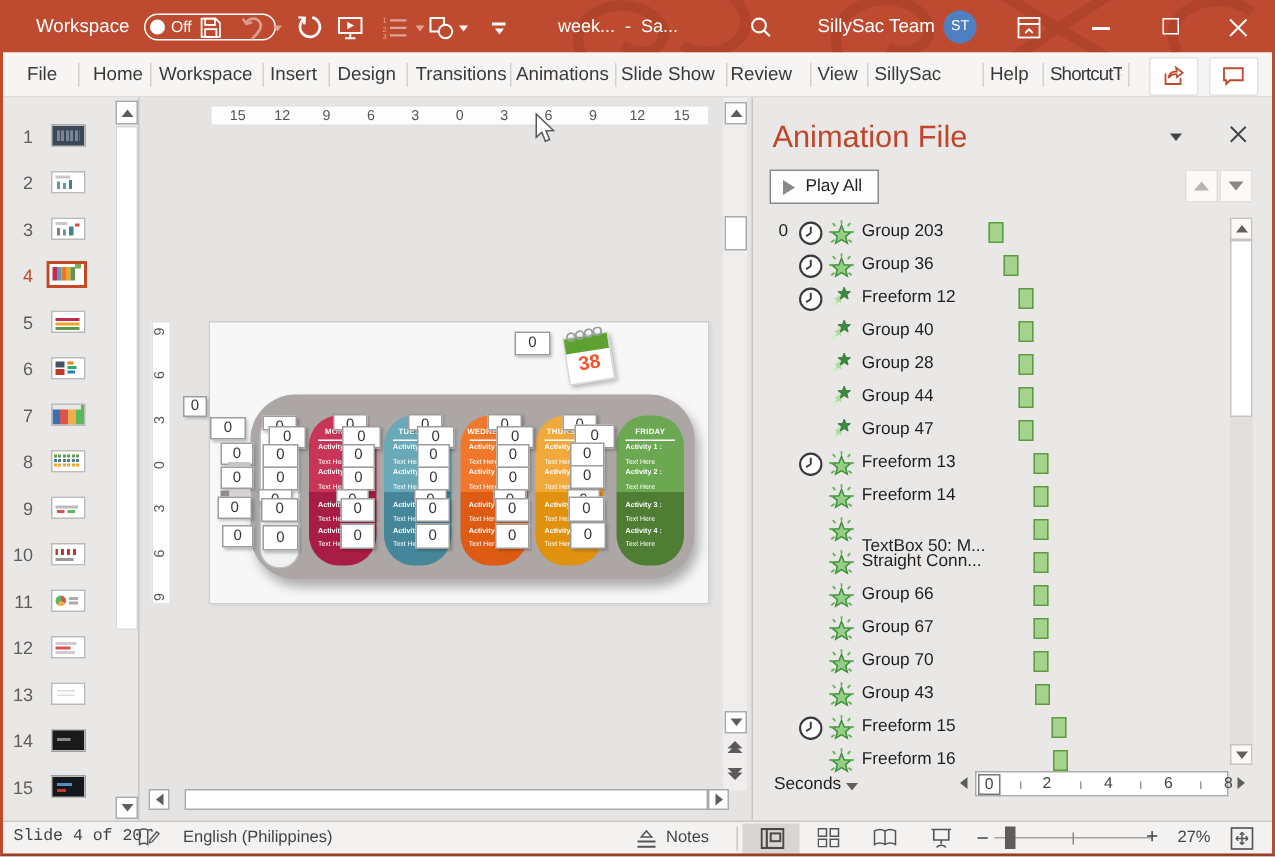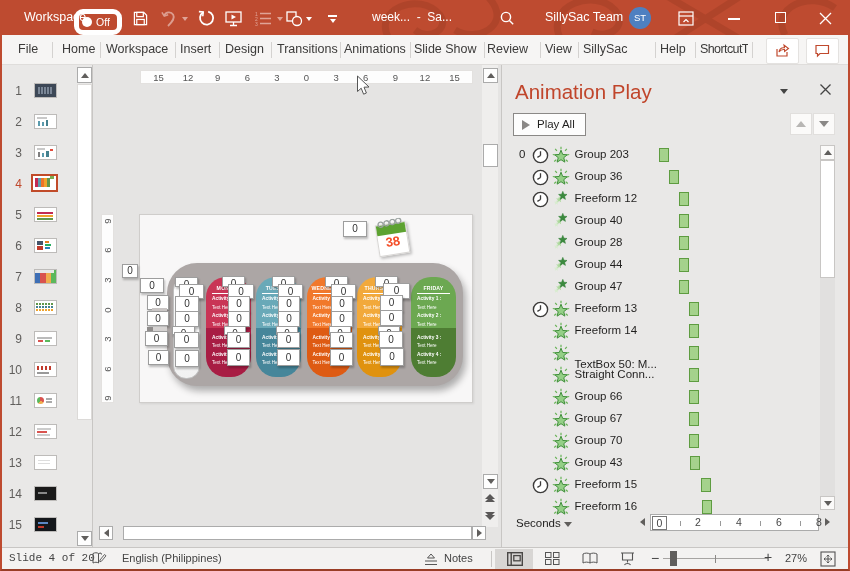--- a/index.html
+++ b/index.html
@@ -56,21 +56,21 @@
     <g fill="none" stroke="#9E3D24" stroke-width="7" opacity="0.45">
       <path d="M60 40 C40 10 90 -10 110 15 C120 28 100 42 85 30"></path>
       <path d="M150 -10 C190 20 150 45 125 30"></path>
       <path d="M230 38 C215 5 265 -12 285 10 C298 25 280 40 262 32"></path>
       <path d="M330 -8 L420 45 M420 -10 L330 48"></path>
       <path d="M455 35 C440 8 480 -10 505 8"></path>
     </g>
   </svg>
   <span class="abs wtxt" style="left:24px;top:10px;font-size:12.5px;">Workspace</span>
 
-  <div class="abs" style="left:74px;top:9px;width:38px;height:16px;border:5px solid #ffffff;border-radius:9px;">
+  <div class="abs" style="left:96px;top:9px;width:38px;height:16px;border:1px solid #ffffff;border-radius:9px;padding-left:48px;">
     <div class="abs" style="left:3px;top:3px;width:10px;height:10px;border-radius:50%;background:#fff;"></div>
     <span class="abs wtxt" style="left:17px;top:2px;font-size:10.5px;">Off</span>
   </div>
 
   <svg class="abs" style="left:133px;top:11px;" width="15" height="15" viewBox="0 0 16 16">
     <path d="M1.5 1.5h10l3 3v10h-13z" fill="none" stroke="#fff" stroke-width="1.3"></path>
     <rect x="4" y="1.5" width="7" height="4.5" fill="none" stroke="#fff" stroke-width="1.3"></rect>
     <rect x="4" y="9" width="8" height="5.5" fill="none" stroke="#fff" stroke-width="1.3"></rect>
   </svg>
 
@@ -470,21 +470,21 @@
   <div class="abs" style="left:29px;top:461px;width:349px;height:14px;background:#fff;border:1px solid #ABABAB;box-sizing:border-box;"></div>
   <div class="sbtn" style="left:378px;top:461px;width:14px;height:14px;">
     <div class="arr" style="border-top:4px solid transparent;border-bottom:4px solid transparent;border-left:5px solid #605E5C;"></div>
   </div>
 
   <svg class="abs" style="left:262px;top:10px;" width="16" height="22" viewBox="0 0 16 22">
     <path d="M1.5 1 L1.5 16.5 L5.2 13.2 L7.6 19.2 L10.4 18 L8 12.2 L13 12 Z" fill="#fff" stroke="#555" stroke-width="1"></path>
   </svg>
 </div>
 <div class="abs" id="pane">
-  <div class="abs" style="left:13px;top:15px;font-size:20.5px;color:#C0452B;">Animation Play</div>
+  <div class="abs" style="left:13px;top:15px;font-size:20.5px;color:#C0452B;">Animation File</div>
   <div class="abs" style="left:278px;top:24px;width:0;height:0;border-left:4.5px solid transparent;border-right:4.5px solid transparent;border-top:5.5px solid #444;"></div>
   <svg class="abs" style="left:317px;top:18px;" width="13" height="13" viewBox="0 0 13 13">
     <path d="M1.5 1.5 L11.5 11.5 M11.5 1.5 L1.5 11.5" stroke="#444" stroke-width="1.3"></path>
   </svg>
 
   <div class="abs" style="left:11px;top:48px;width:73px;height:23px;background:#FDFDFD;border:1px solid #8A8886;box-sizing:border-box;">
     <div style="position:absolute;left:8px;top:6px;width:0;height:0;border-top:5px solid transparent;border-bottom:5px solid transparent;border-left:8px solid #8A8886;"></div>
     <span style="position:absolute;left:23px;top:4px;font-size:11.5px;color:#201F1E;">Play All</span>
   </div>
 

